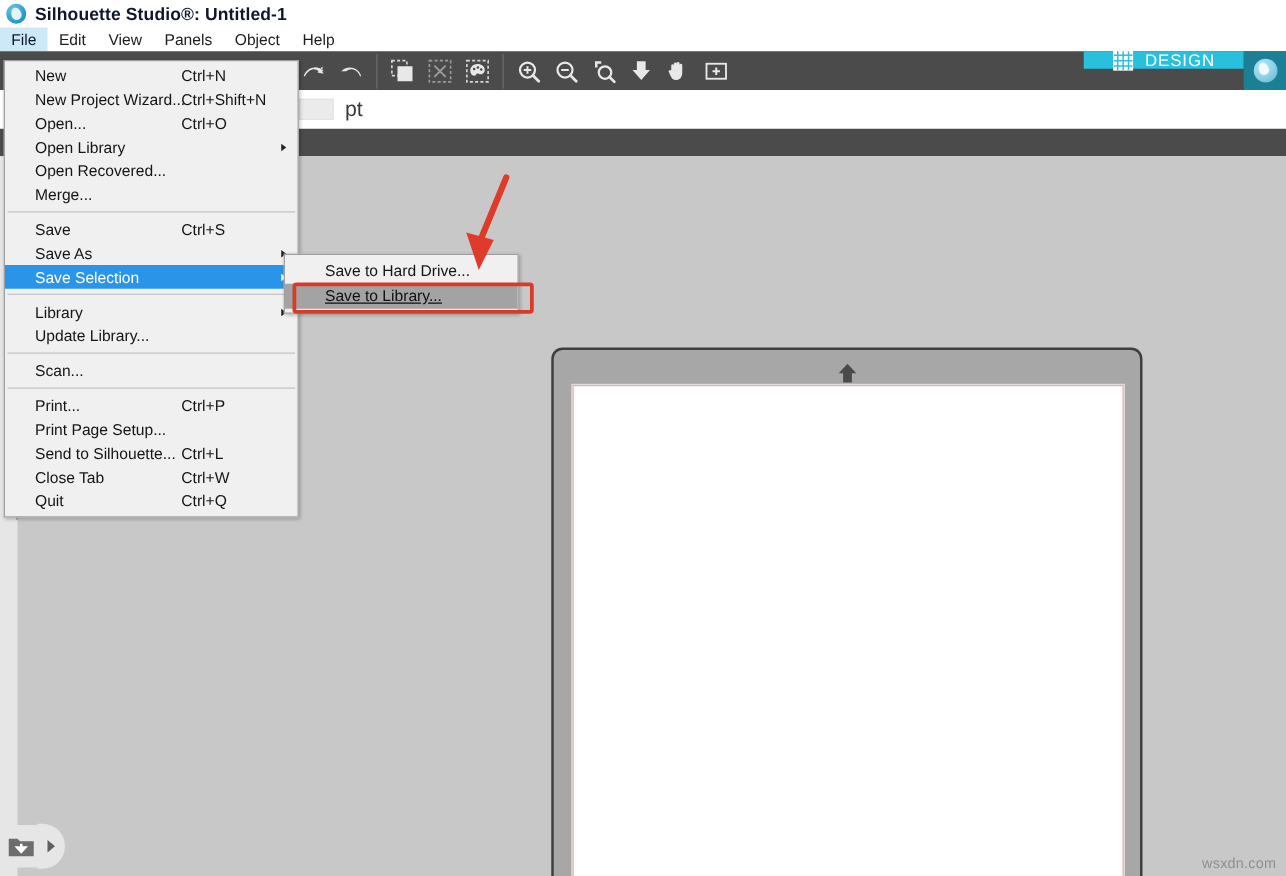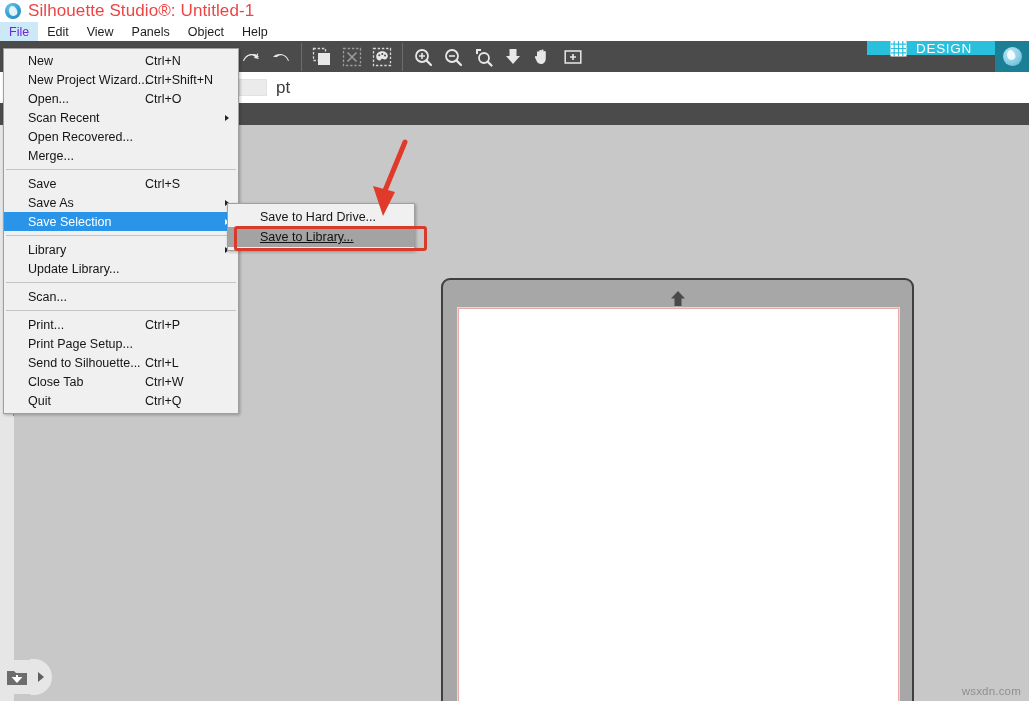--- a/index.html
+++ b/index.html
@@ -20,31 +20,31 @@
     width: 16px; height: 16px; border-radius: 50%;
     background: radial-gradient(circle at 35% 30%, #6ec6e8 0%, #2f9fd0 55%, #1b7fae 100%);
     position: relative; flex: 0 0 auto; margin-right: 7px;
   }
   .app-logo::after {
     content: ""; position: absolute; left: 4px; top: 3px; width: 8px; height: 10px;
     border-radius: 50% 50% 50% 50%/60% 60% 40% 40%;
     background: #ffffff; opacity: .85;
     transform: rotate(-18deg);
   }
-  .title-text { font-size: 17px; color: #ef4444; letter-spacing: .1px; }
+  .title-text { font-size: 14px; color: #0f172a; letter-spacing: .1px; font-weight: bold; }
 
   
   .menubar {
     position: absolute; left: 0; top: 22px; width: 1029px; height: 19px;
     background: #ffffff; display: flex; align-items: stretch; font-size: 12.5px;
   }
   .menu-item {
     padding: 0 9px; display: flex; align-items: center; color: #1d1d1d; cursor: default;
   }
-  .menu-item.active { background: #cde8f6; color: #6d28d9; }
+  .menu-item.active { background: #cde8f6; color: #0f172a; }
 
   
   .toolbar-dark {
     position: absolute; left: 0; top: 41px; width: 1029px; height: 31px;
     background: #4b4b4b; display: flex; align-items: center;
   }
   .tool-sep { width: 1px; height: 28px; background: #6c6c6c; margin: 0 5px; }
   .tool-btn {
     width: 30px; height: 30px; display: flex; align-items: center; justify-content: center;
     color: #e8e8e8;
@@ -313,21 +313,21 @@
     </div>
     <div class="mrow">
       <span>New Project Wizard...</span>
       <span class="shortcut">Ctrl+Shift+N</span>
     </div>
     <div class="mrow">
       <span>Open...</span>
       <span class="shortcut">Ctrl+O</span>
     </div>
     <div class="mrow">
-      <span>Scan Recent</span>
+      <span>Open Library</span>
       <span class="caret"></span>
     </div>
     <div class="mrow">
       <span>Open Recovered...</span>
     </div>
     <div class="mrow">
       <span>Merge...</span>
     </div>
 
     <div class="msep"></div>

